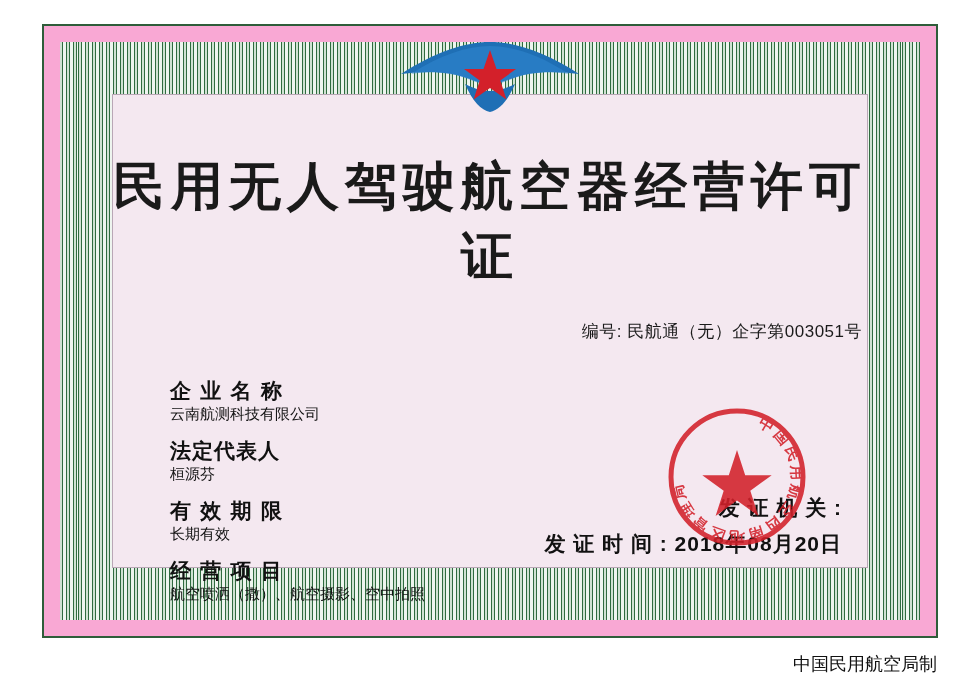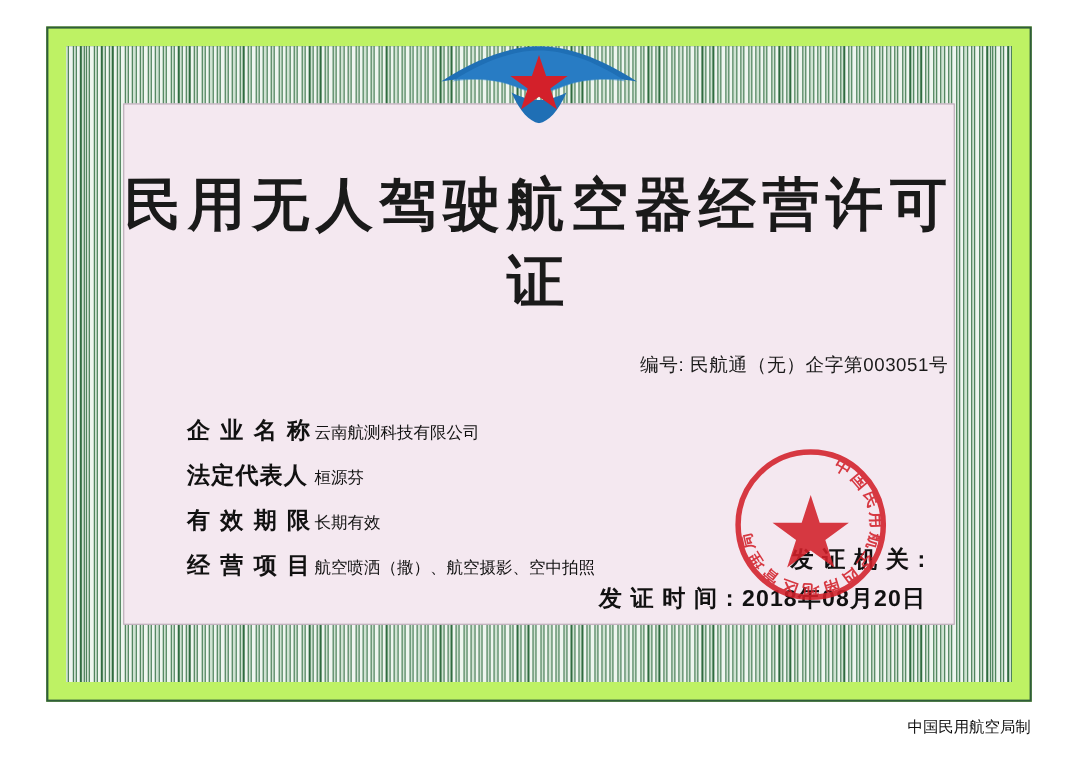--- a/index.html
+++ b/index.html
@@ -16,21 +16,21 @@
   }
 
   
   .certificate {
     position: absolute;
     left: 42px;
     top: 24px;
     width: 896px;
     height: 614px;
     border: 2px solid #2f5d3a;
-    background: #bef264;
+    background: #f9a8d4;
     box-sizing: border-box;
   }
 
   
   .guilloche {
     position: absolute;
     left: 16px;
     top: 16px;
     right: 16px;
     bottom: 16px;
@@ -93,20 +93,21 @@
   }
 
   .fields {
     margin-top: 34px;
     padding-left: 58px;
   }
   .field-row {
     display: flex;
     align-items: baseline;
     margin-bottom: 13px;
+    flex-direction: column;
   }
   .field-label {
     width: 116px;
     flex: none;
     font-family: "DejaVu Serif", "Liberation Serif", serif;
     font-size: 21px;
     font-weight: 700;
     color: #111;
     letter-spacing: 1px;
   }
@@ -142,21 +143,21 @@
     height: 142px;
     z-index: 9;
     opacity: 0.88;
   }
 
   
   .footer-note {
     position: absolute;
     right: 42px;
     top: 652px;
-    font-size: 14px;
+    font-size: 18px;
     color: #111;
     font-family: "DejaVu Sans", "Liberation Sans", sans-serif;
   }
 </style>
 </head>
 <body>
 
 <div class="certificate">
 
   <div class="guilloche">

